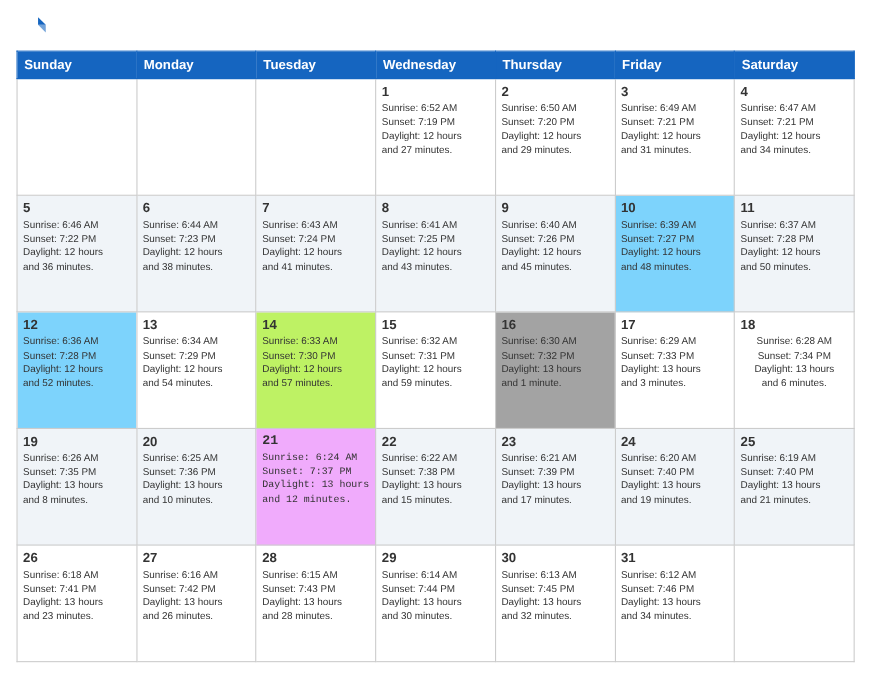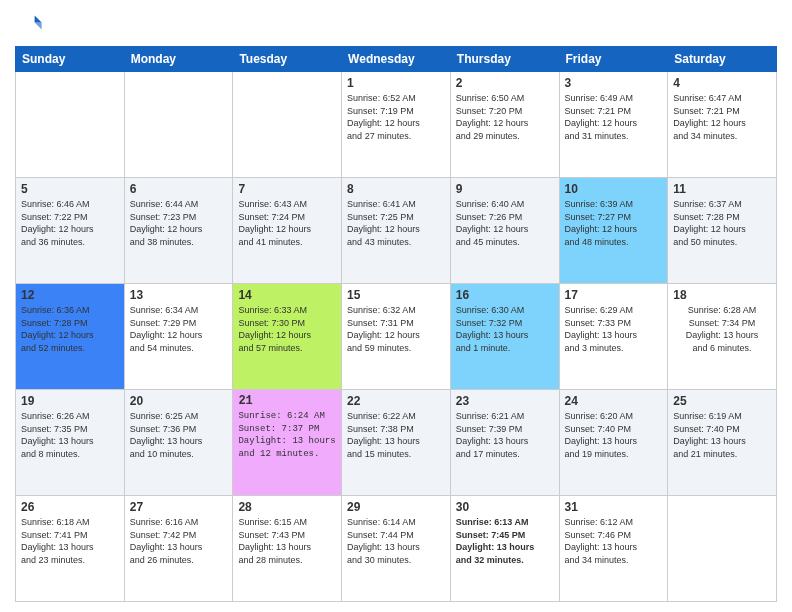--- a/index.html
+++ b/index.html
@@ -211,21 +211,21 @@
           </td>
           <td style="background-color: rgb(240, 244, 248);">
             <span class="day-num">11</span>
             <div class="day-info" style="white-space: pre-line;">Sunrise: 6:37 AM
 Sunset: 7:28 PM
 Daylight: 12 hours
 and 50 minutes.</div>
           </td>
         </tr>
         <tr>
-          <td style="background-color: #3b82f6; margin-left: 12px;">
+          <td style="background-color: #7dd3fc; margin-left: 12px;">
             <span class="day-num">12</span>
             <div class="day-info" style="white-space: pre-line;">Sunrise: 6:36 AM
 Sunset: 7:28 PM
 Daylight: 12 hours
 and 52 minutes.</div>
           </td>
           <td style="background-color: rgb(255, 255, 255);">
             <span class="day-num">13</span>
             <div class="day-info" style="white-space: pre-line;">Sunrise: 6:34 AM
 Sunset: 7:29 PM
@@ -239,21 +239,21 @@
 Daylight: 12 hours
 and 57 minutes.</div>
           </td>
           <td style="background-color: rgb(255, 255, 255);">
             <span class="day-num">15</span>
             <div class="day-info" style="white-space: pre-line;">Sunrise: 6:32 AM
 Sunset: 7:31 PM
 Daylight: 12 hours
 and 59 minutes.</div>
           </td>
-          <td style="background-color: #7dd3fc;">
+          <td style="background-color: #a3a3a3;">
             <span class="day-num">16</span>
             <div class="day-info" style="white-space: pre-line;">Sunrise: 6:30 AM
 Sunset: 7:32 PM
 Daylight: 13 hours
 and 1 minute.</div>
           </td>
           <td style="background-color: rgb(255, 255, 255);">
             <span class="day-num">17</span>
             <div class="day-info" style="white-space: pre-line;">Sunrise: 6:29 AM
 Sunset: 7:33 PM
@@ -343,21 +343,21 @@
           </td>
           <td style="background-color: rgb(255, 255, 255);">
             <span class="day-num">29</span>
             <div class="day-info" style="white-space: pre-line;">Sunrise: 6:14 AM
 Sunset: 7:44 PM
 Daylight: 13 hours
 and 30 minutes.</div>
           </td>
           <td style="background-color: rgb(255, 255, 255);">
             <span class="day-num">30</span>
-            <div class="day-info" style="white-space: pre-line; font-weight: bold;">Sunrise: 6:13 AM
+            <div class="day-info" style="white-space: pre-line;">Sunrise: 6:13 AM
 Sunset: 7:45 PM
 Daylight: 13 hours
 and 32 minutes.</div>
           </td>
           <td style="background-color: rgb(255, 255, 255);">
             <span class="day-num">31</span>
             <div class="day-info" style="white-space: pre-line;">Sunrise: 6:12 AM
 Sunset: 7:46 PM
 Daylight: 13 hours
 and 34 minutes.</div>

